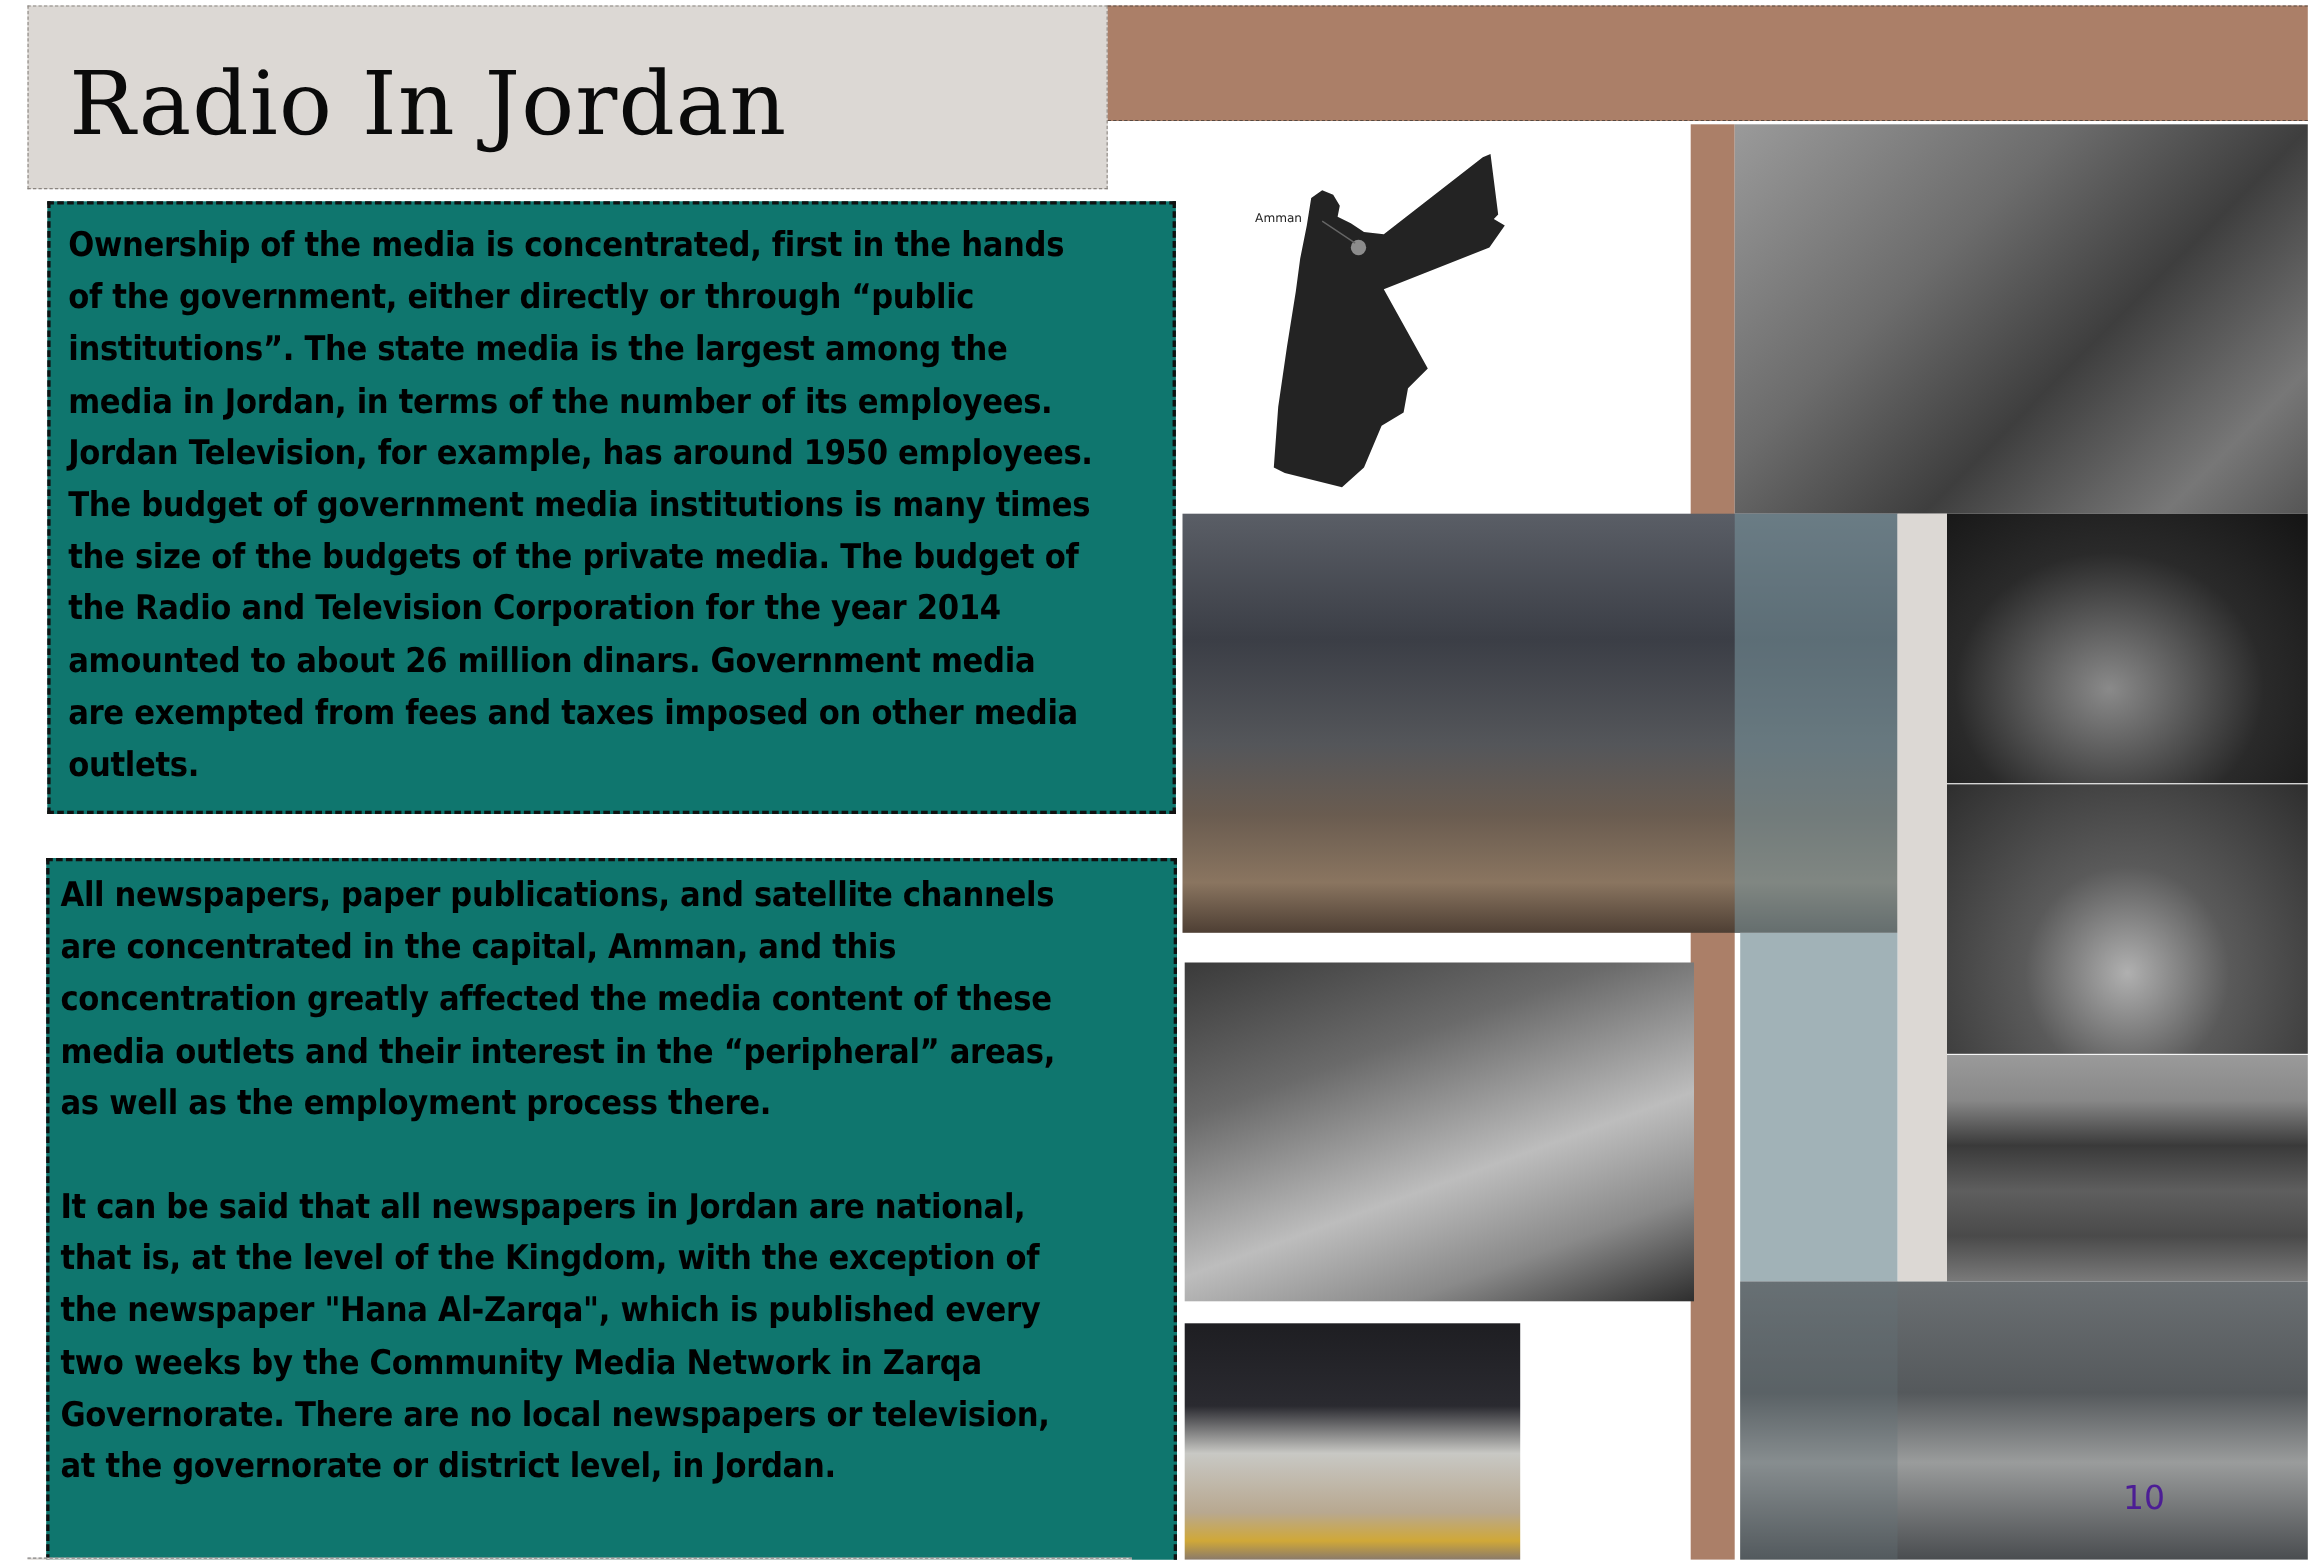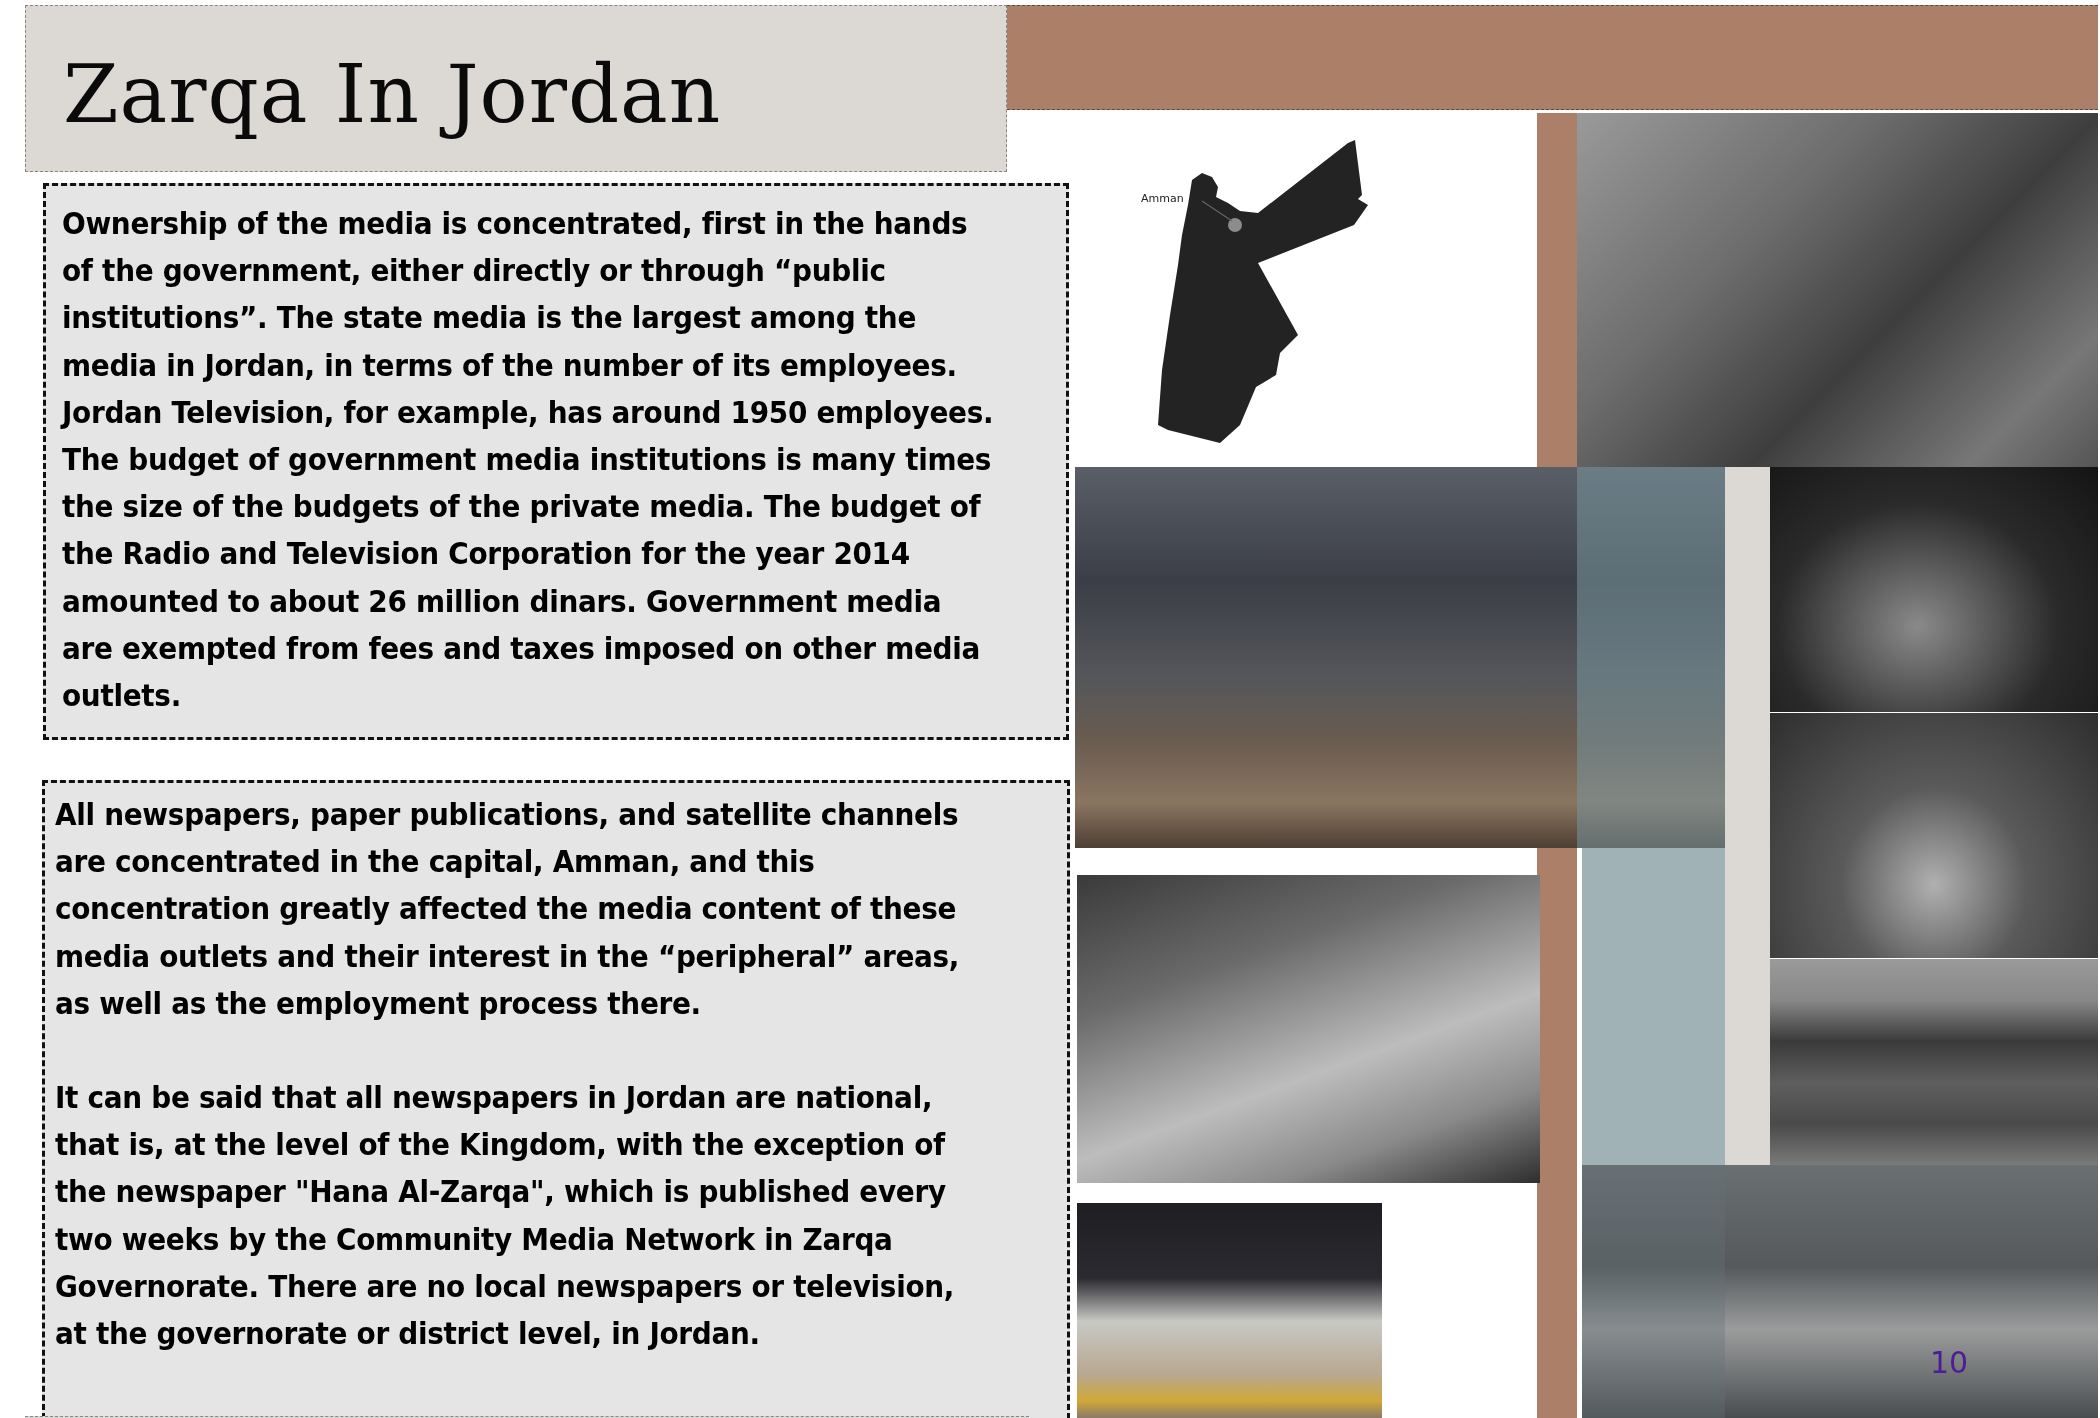--- a/index.html
+++ b/index.html
@@ -1,21 +1,21 @@
 <!DOCTYPE html>
 <html><head>
 <meta charset="utf-8">
 <style>
   html,body{margin:0;padding:0;}
   body{width:2100px;height:1418px;position:relative;overflow:hidden;background:#ffffff;font-family:"DejaVu Sans",sans-serif;}
   .abs{position:absolute;}
   .title-box{left:25px;top:5px;width:982px;height:167px;background:#dcd8d4;border:1px dashed #8a8580;box-sizing:border-box;}
   .title{position:absolute;left:37px;top:42px;font-family:"DejaVu Serif",serif;font-size:80px;color:#0a0a0a;letter-spacing:1px;}
   .brown-bar{left:1007px;top:5px;width:1091px;height:105px;background:#ab7f68;border-top:1px dashed #5a4a40;border-bottom:1px dashed #5a4a40;box-sizing:border-box;}
-  .textbox{border:3px dashed #111;box-sizing:border-box;background:#e5e5e5;}
+  .textbox{border:3px dashed #111;box-sizing:border-box;background:#0f766e;}
   .tb1{left:43px;top:183px;width:1026px;height:557px;padding:14px 12px 0 16px;}
   .tb2{left:42px;top:780px;width:1028px;height:648px;padding:8px 12px 0 10px;border-bottom:none;}
   .para{font-family:"DejaVu Sans Condensed","DejaVu Sans",sans-serif;font-size:31px;line-height:47.2px;color:#000;font-weight:bold;font-stretch:condensed;letter-spacing:-0.3px;margin:0;white-space:pre-line;}
   .gap{height:47px;}
   .bottom-gray{left:25px;top:1416px;width:1004px;height:6px;background:#dcd8d4;border-top:1px dashed #888;}
   .map{left:1140px;top:125px;width:340px;height:335px;}
   .map-label{left:1141px;top:192px;font-size:11px;color:#222;font-family:"DejaVu Sans",sans-serif;}
   .brown-strip{left:1537px;top:113px;width:40px;height:1305px;background:#ab7f68;}
   .photo{overflow:hidden;}
   .ph-interview{left:1577px;top:113px;width:521px;height:354px;background:linear-gradient(135deg,#9a9a9a 0%,#6c6c6c 35%,#3e3e3e 60%,#777 85%,#555 100%);}
@@ -29,21 +29,21 @@
   .ph-airport{left:1077px;top:875px;width:463px;height:308px;background:linear-gradient(160deg,#3a3a3a 0%,#6a6a6a 30%,#bdbdbd 60%,#8a8a8a 80%,#2e2e2e 100%);}
   .ph-smallstudio{left:1077px;top:1203px;width:305px;height:215px;background:linear-gradient(180deg,#1e1e22 0%,#2a2a30 35%,#c8c8c4 55%,#b8a890 80%,#d0a838 92%,#8a7a6a 100%);}
   .ph-audio{left:1582px;top:1165px;width:516px;height:253px;background:linear-gradient(180deg,#6a6f72 0%,#55595c 40%,#9a9c9c 65%,#4a4d50 100%);}
   .ph-audio-overlay{left:1582px;top:1165px;width:143px;height:253px;background:rgba(100,115,120,0.35);}
   .page-num{left:1930px;top:1345px;font-size:30px;color:#4c1d95;font-family:"DejaVu Sans",sans-serif;}
 </style>
 </head>
 <body>
 
 <div class="abs title-box">
-  <div class="title">Zarqa In Jordan</div>
+  <div class="title">Radio In Jordan</div>
 </div>
 <div class="abs brown-bar"></div>
 
 <div class="abs textbox tb1">
   <p class="para">Ownership of the media is concentrated, first in the hands
 of the government, either directly or through “public
 institutions”. The state media is the largest among the
 media in Jordan, in terms of the number of its employees.
 Jordan Television, for example, has around 1950 employees.
 The budget of government media institutions is many times

